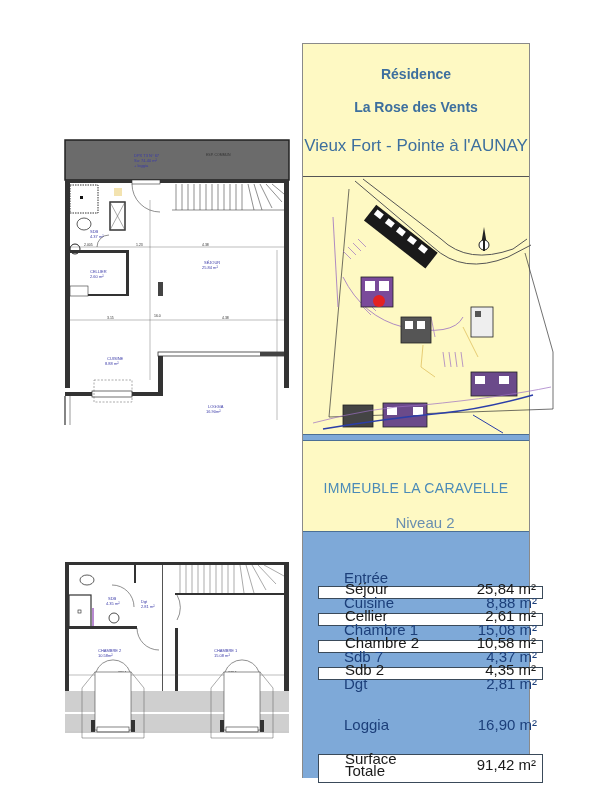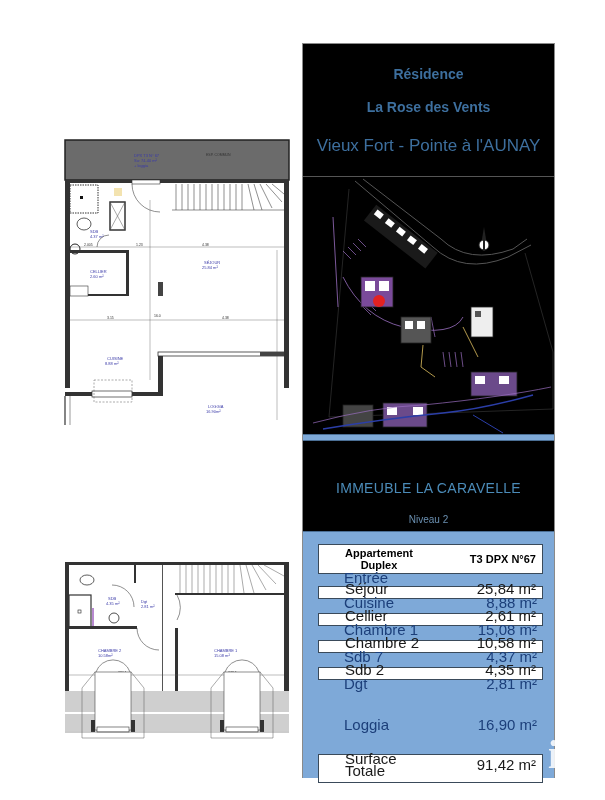--- a/index.html
+++ b/index.html
@@ -7,36 +7,36 @@
     body { position: relative; font-family: "Liberation Sans", sans-serif; }
 
     
     .plan { position: absolute; }
     .plan svg { display: block; }
     .plan-label { font-family: "Liberation Sans", sans-serif; font-size: 4px; fill: #3a3aa8; }
     .plan-dim { font-family: "Liberation Sans", sans-serif; font-size: 3.5px; fill: #333; }
 
     
     .card {
-      position: absolute; left: 302px; top: 43px; width: 253px; height: 735px;
-      border: 1px solid #8a8a8a; background: #000000;
+      position: absolute; left: 302px; top: 43px; width: 228px; height: 735px;
+      border: 1px solid #8a8a8a; background: #fef9c3;
     }
     .header { position: absolute; left: 0; top: 0; width: 100%; height: 132px; text-align: center; }
     .h-title1 { position: absolute; left: 0; width: 100%; top: 22px; font-size: 14px; font-weight: bold; color: #3d6f9e; }
     .h-title2 { position: absolute; left: 0; width: 100%; top: 55px; font-size: 14px; font-weight: bold; color: #3d6f9e; }
     .h-sub { position: absolute; left: 0; width: 100%; top: 92px; font-size: 17px; color: #3d6f9e; }
     .sep { position: absolute; left: 0; width: 100%; height: 1px; background: #555; }
 
     .siteplan { position: absolute; left: 0; top: 133px; width: 100%; height: 258px; }
 
     .bluebar { position: absolute; left: 0; top: 390px; width: 100%; height: 7px; background: #7ea9d8; border-top: 1px solid #4b6f95; border-bottom: 1px solid #4b6f95; }
 
     .building { position: absolute; left: 0; top: 397px; width: 100%; height: 92px; text-align: center; }
     .b-title { position: absolute; left: 0; width: 100%; top: 39px; font-size: 14px; color: #4b8bb8; letter-spacing: 0.3px; }
-    .b-level { position: absolute; left: 0; width: 100%; top: 73px; font-size: 10px; color: #6a8fb0; }
+    .b-level { position: absolute; left: 9px; width: 100%; top: 73px; font-size: 15px; color: #6a8fb0; }
 
     .table-wrap {
       position: absolute; left: 0; top: 487px; width: 100%; height: 247px;
       background: #7ea9d8; border-top: 1px solid #4b6f95;
     }
     .row {
       position: absolute; left: 15px; width: 225px;
       display: flex; align-items: center; justify-content: space-between;
       padding: 0 6px 8px 26px; font-size: 15px; color: #1a1a1a; line-height: 11px;
     }
@@ -290,27 +290,20 @@
   </div>
 
   <div class="bluebar"></div>
 
   <div class="building">
     <div class="b-title">IMMEUBLE LA CARAVELLE</div>
     <div class="b-level">Niveau 2</div>
   </div>
 
   <div class="table-wrap">
-    <div class="row boxed head" style="top:12px; height:30px;">
-      <div class="lbl">
-        <div>Appartement</div>
-        <div>Duplex</div>
-      </div>
-      <div class="val">T3 DPX N°67</div>
-    </div>
 
     <div class="row plain" style="top:43px; height:12px;">
       <span>Entrée</span>
         <span class="val"></span>
     </div>
     <div class="row boxed" style="top:54px; height:13px;">
       <span>Séjour</span>
       <span class="val"><span>25,84</span> <span>m²</span></span>
     </div>
     <div class="row plain" style="top:68px; height:12px;">

